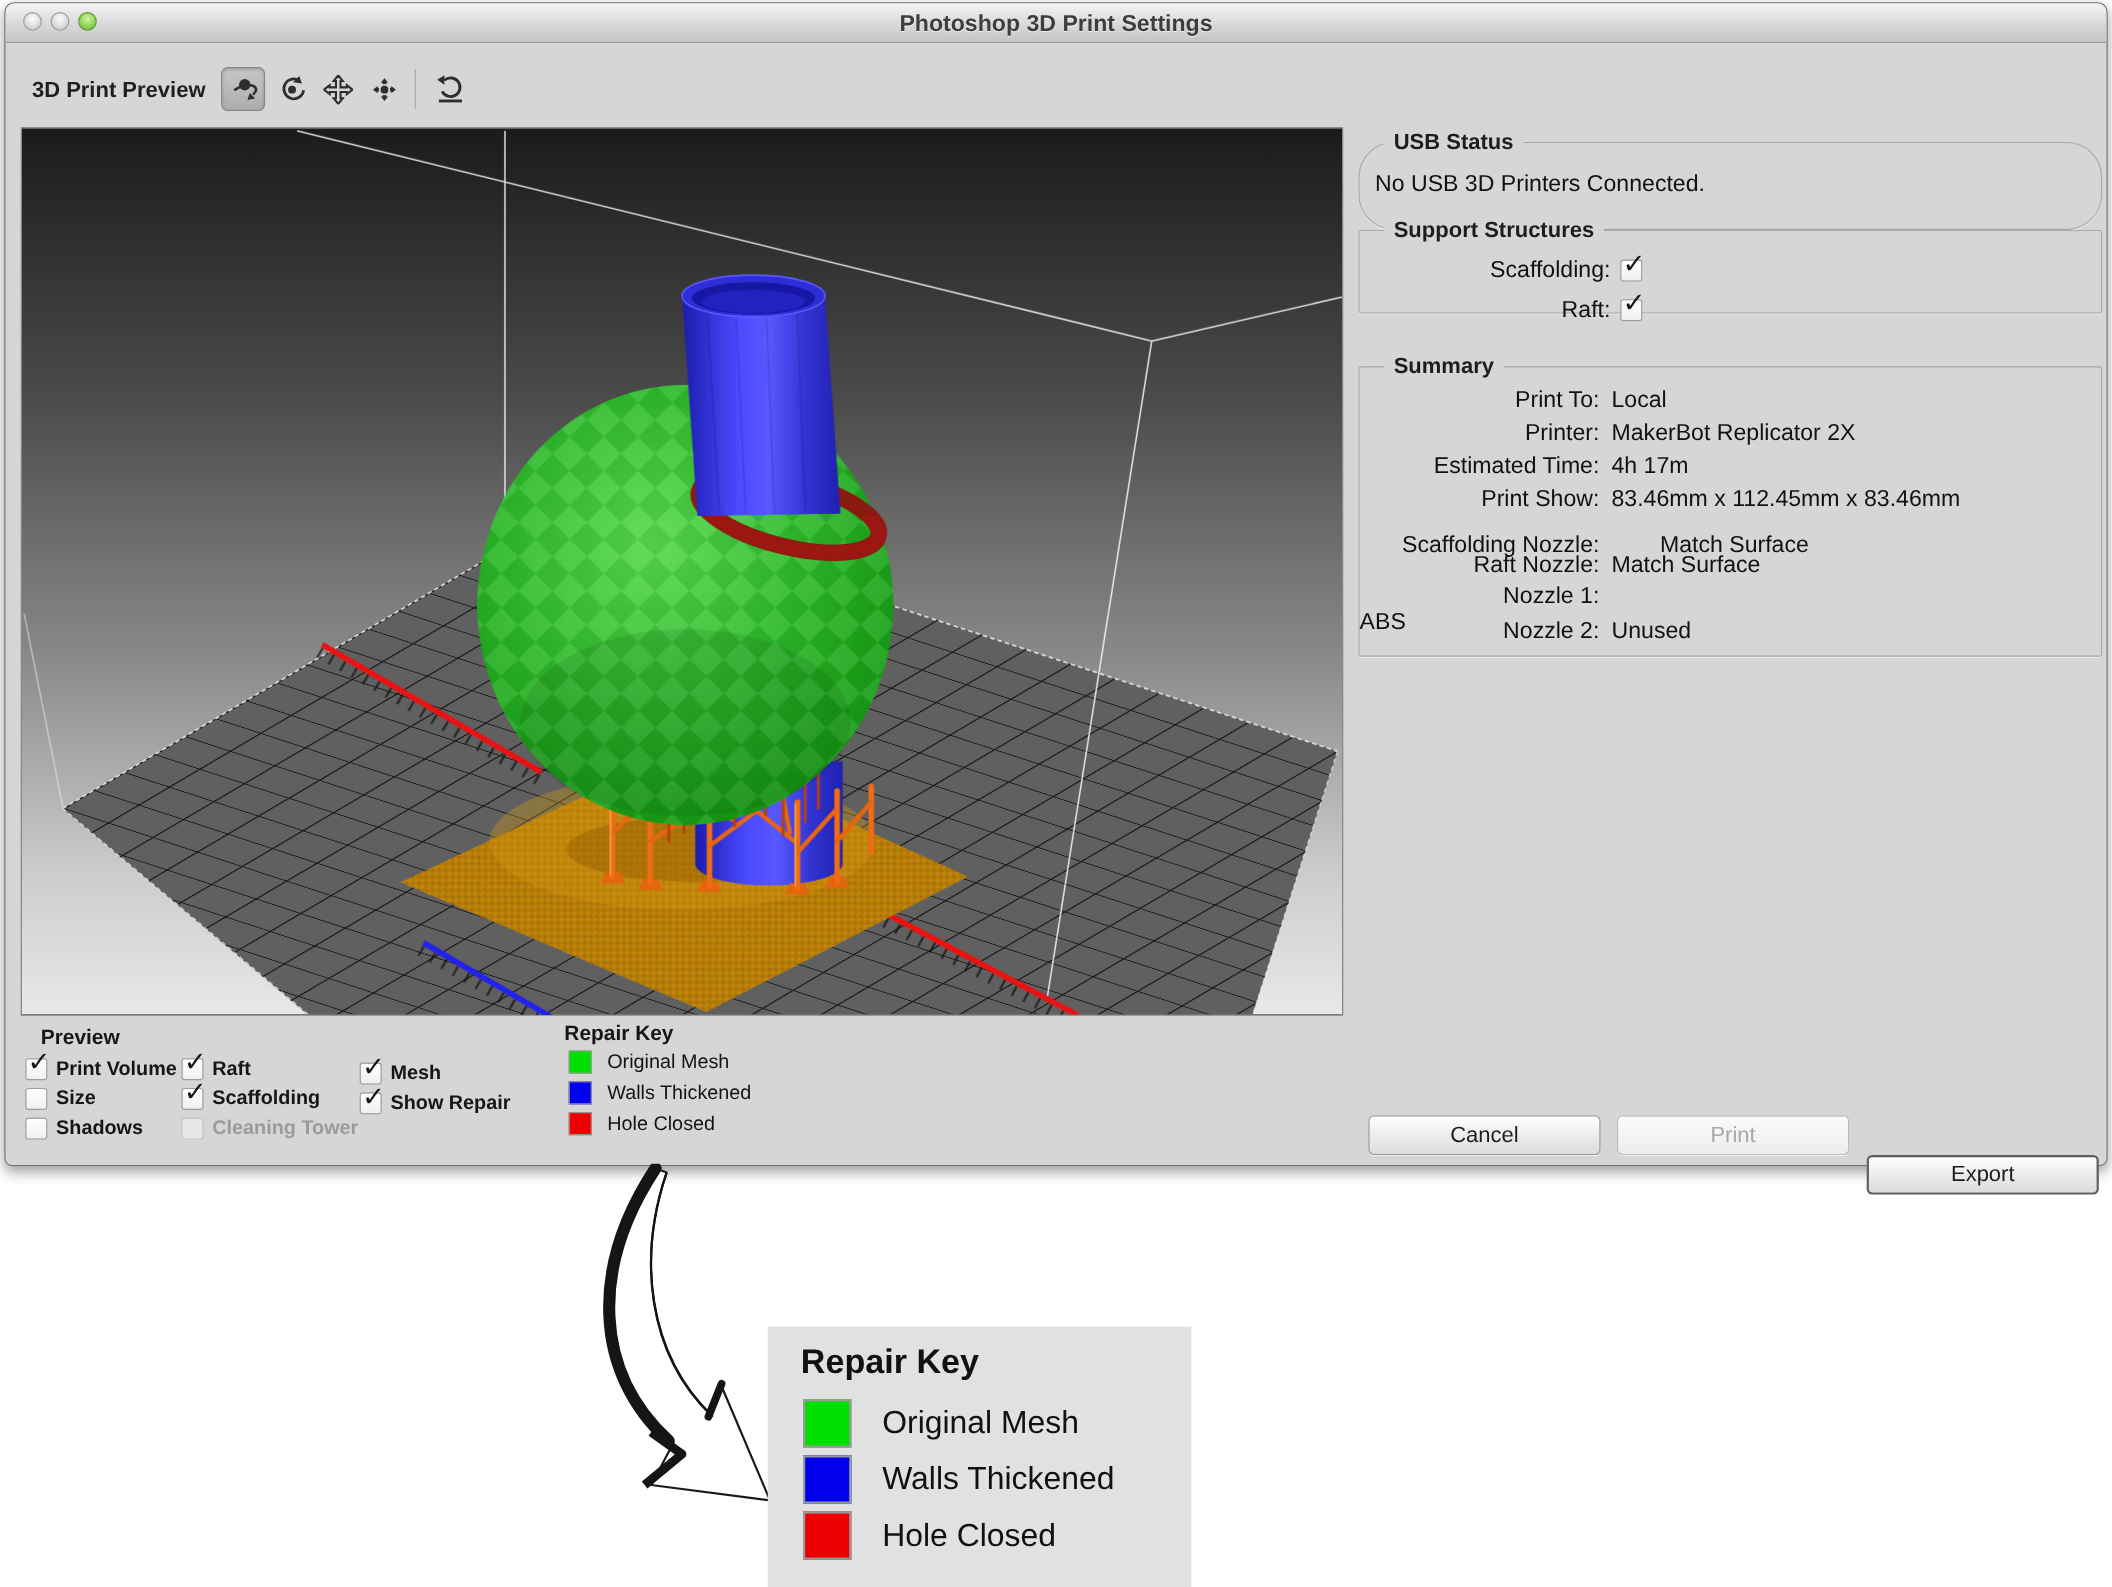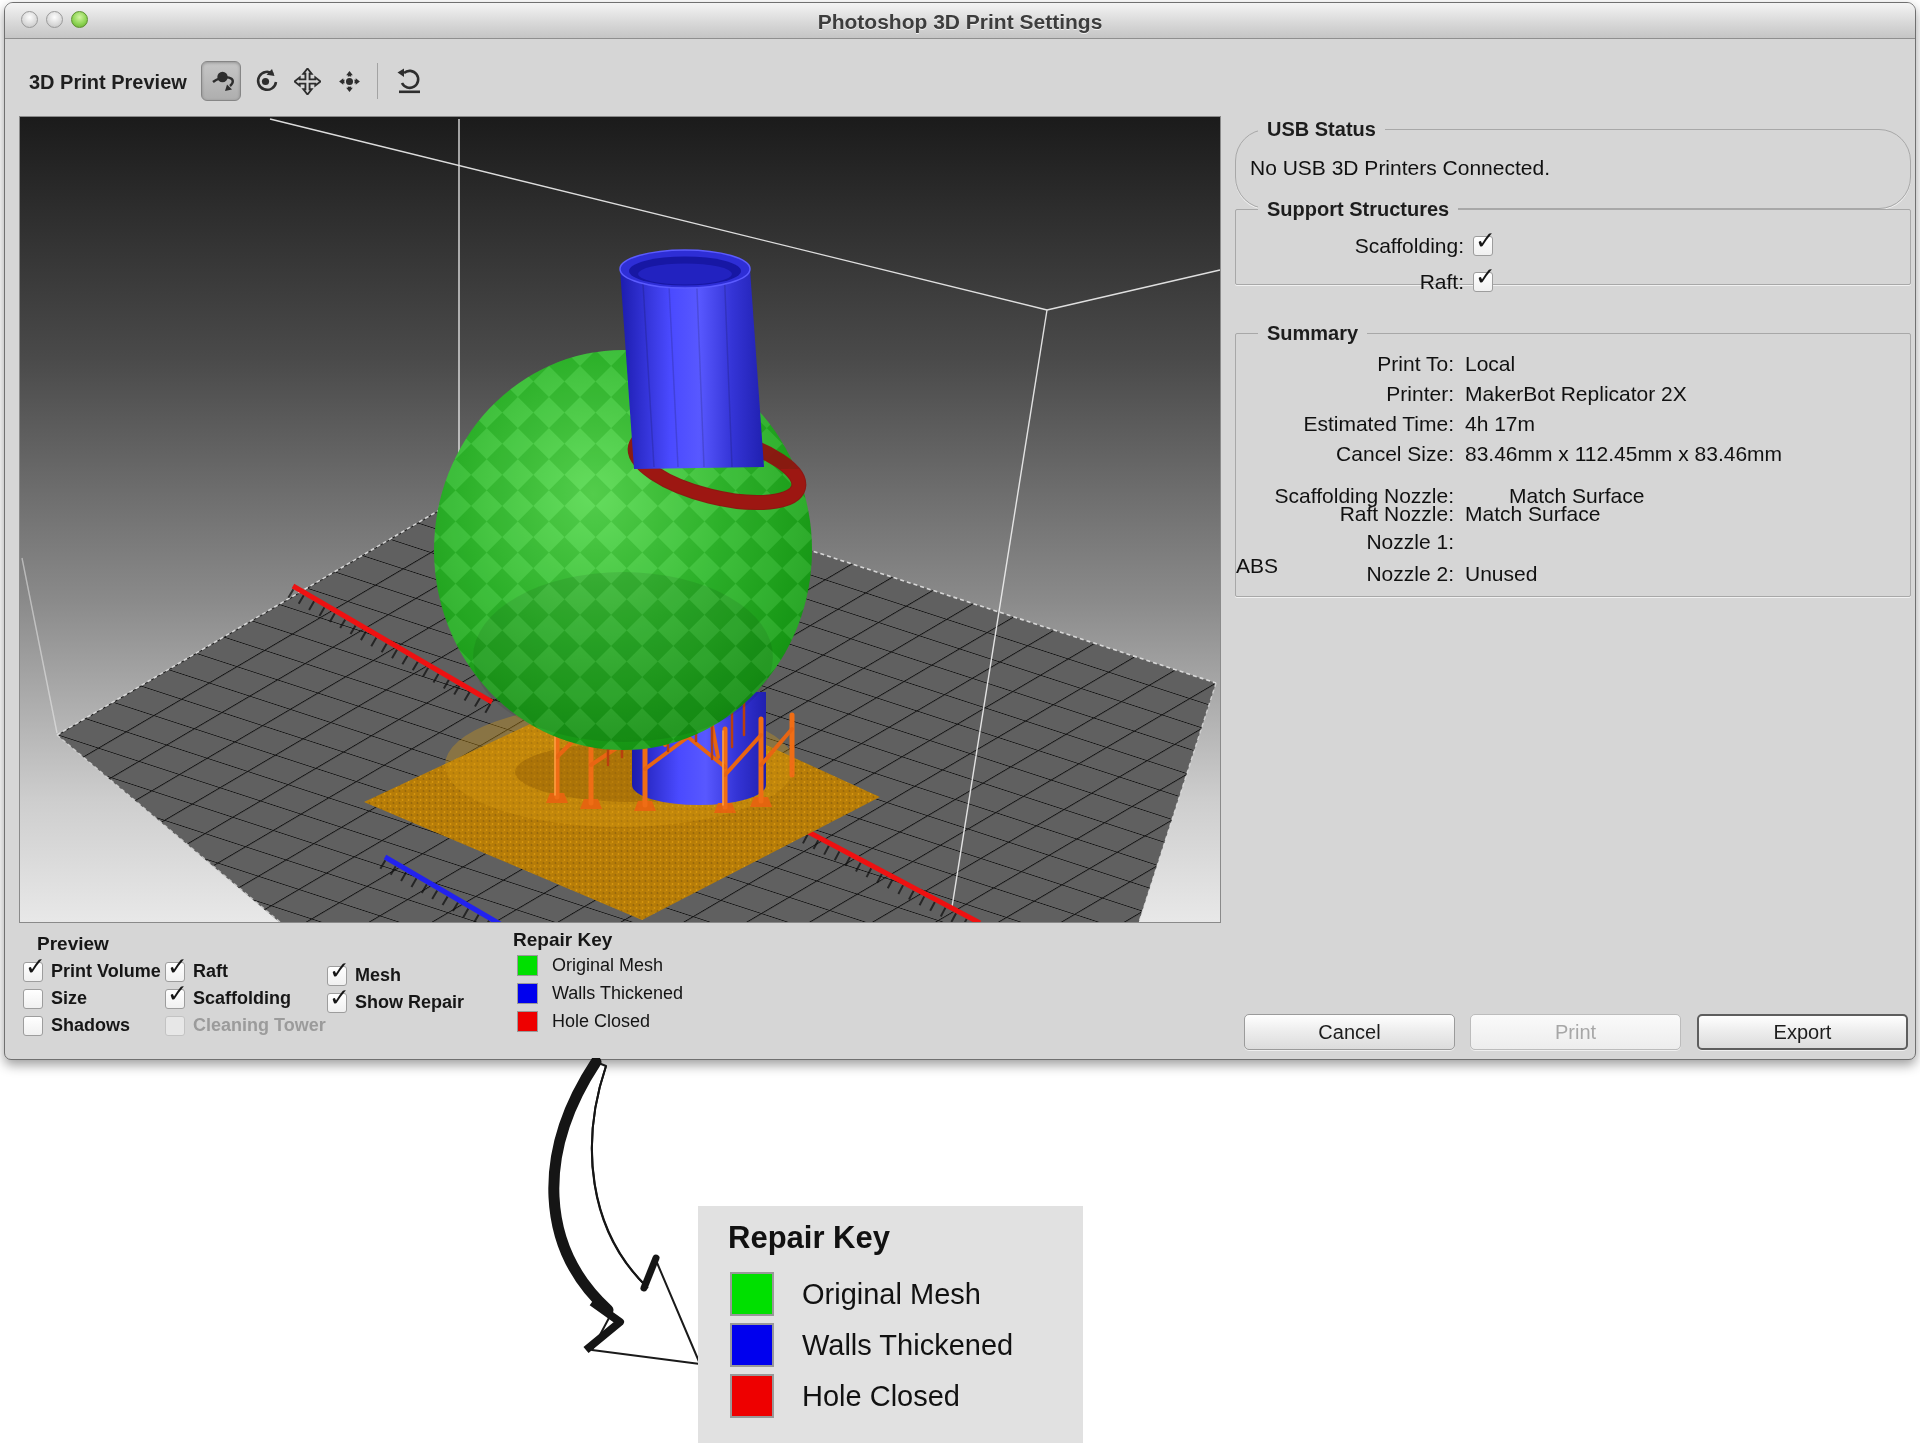--- a/index.html
+++ b/index.html
@@ -60,21 +60,21 @@
 
   .rk-row { position:absolute; display:flex; align-items:center; }
   .rk-swatch { width:21px; height:21px; border:1px solid #9a9a9a; flex:0 0 auto; }
   .rk-label { font-size:18px; color:#141414; margin-left:14px; white-space:nowrap; }
 
   .btn { position:absolute; top:1011px; width:211px; height:36px; border-radius:5px;
          background:linear-gradient(#ffffff,#ececec 50%,#dcdcdc); border:1px solid #9b9b9b;
          font-size:20px; color:#1c1c1c; text-align:center; line-height:33px;
          box-shadow:0 1px 0 rgba(255,255,255,.6); }
   .btn.disabled { color:#a7a7a7; border-color:#bcbcbc; background:linear-gradient(#fafafa,#ededed); }
-  .btn.default { border:2px solid #5e5e5e; line-height:31px; }
+  .btn.default { border:2px solid #5e5e5e; line-height:31px;margin-top:36px; }
 
   
   .callout { position:absolute; left:698px; top:1206px; width:385px; height:237px; background:#e1e1e1; }
   .callout-title { position:absolute; left:30px; top:14px; font-size:31px; font-weight:bold; color:#111; }
   .co-row { position:absolute; left:32px; display:flex; align-items:center; }
   .co-swatch { width:44px; height:44px; border:2px solid #999; flex:0 0 auto; }
   .co-label { font-size:29px; color:#111; margin-left:28px; white-space:nowrap; }
 
   .arrow-svg { position:absolute; left:460px; top:1058px; }
 </style>
@@ -303,21 +303,21 @@
         </div>
       <div class="sum-row" style="top:48px;">
           <span class="sum-label">Printer:</span>
           <span class="sum-value">MakerBot Replicator 2X</span>
         </div>
       <div class="sum-row" style="top:78px;">
           <span class="sum-label">Estimated Time:</span>
           <span class="sum-value">4h 17m</span>
         </div>
       <div class="sum-row" style="top:108px;">
-          <span class="sum-label">Cancel Size:</span>
+          <span class="sum-label">Print Show:</span>
           <span class="sum-value">83.46mm x 112.45mm x 83.46mm</span>
         </div>
       <div class="sum-row" style="top:150px;gap:44px;">
           <span class="sum-label">Scaffolding Nozzle:</span>
           <span class="sum-value">Match Surface</span>
         </div>
       <div class="sum-row" style="top:168px;">
           <span class="sum-label">Raft Nozzle:</span>
           <span class="sum-value">Match Surface</span>
         </div>

